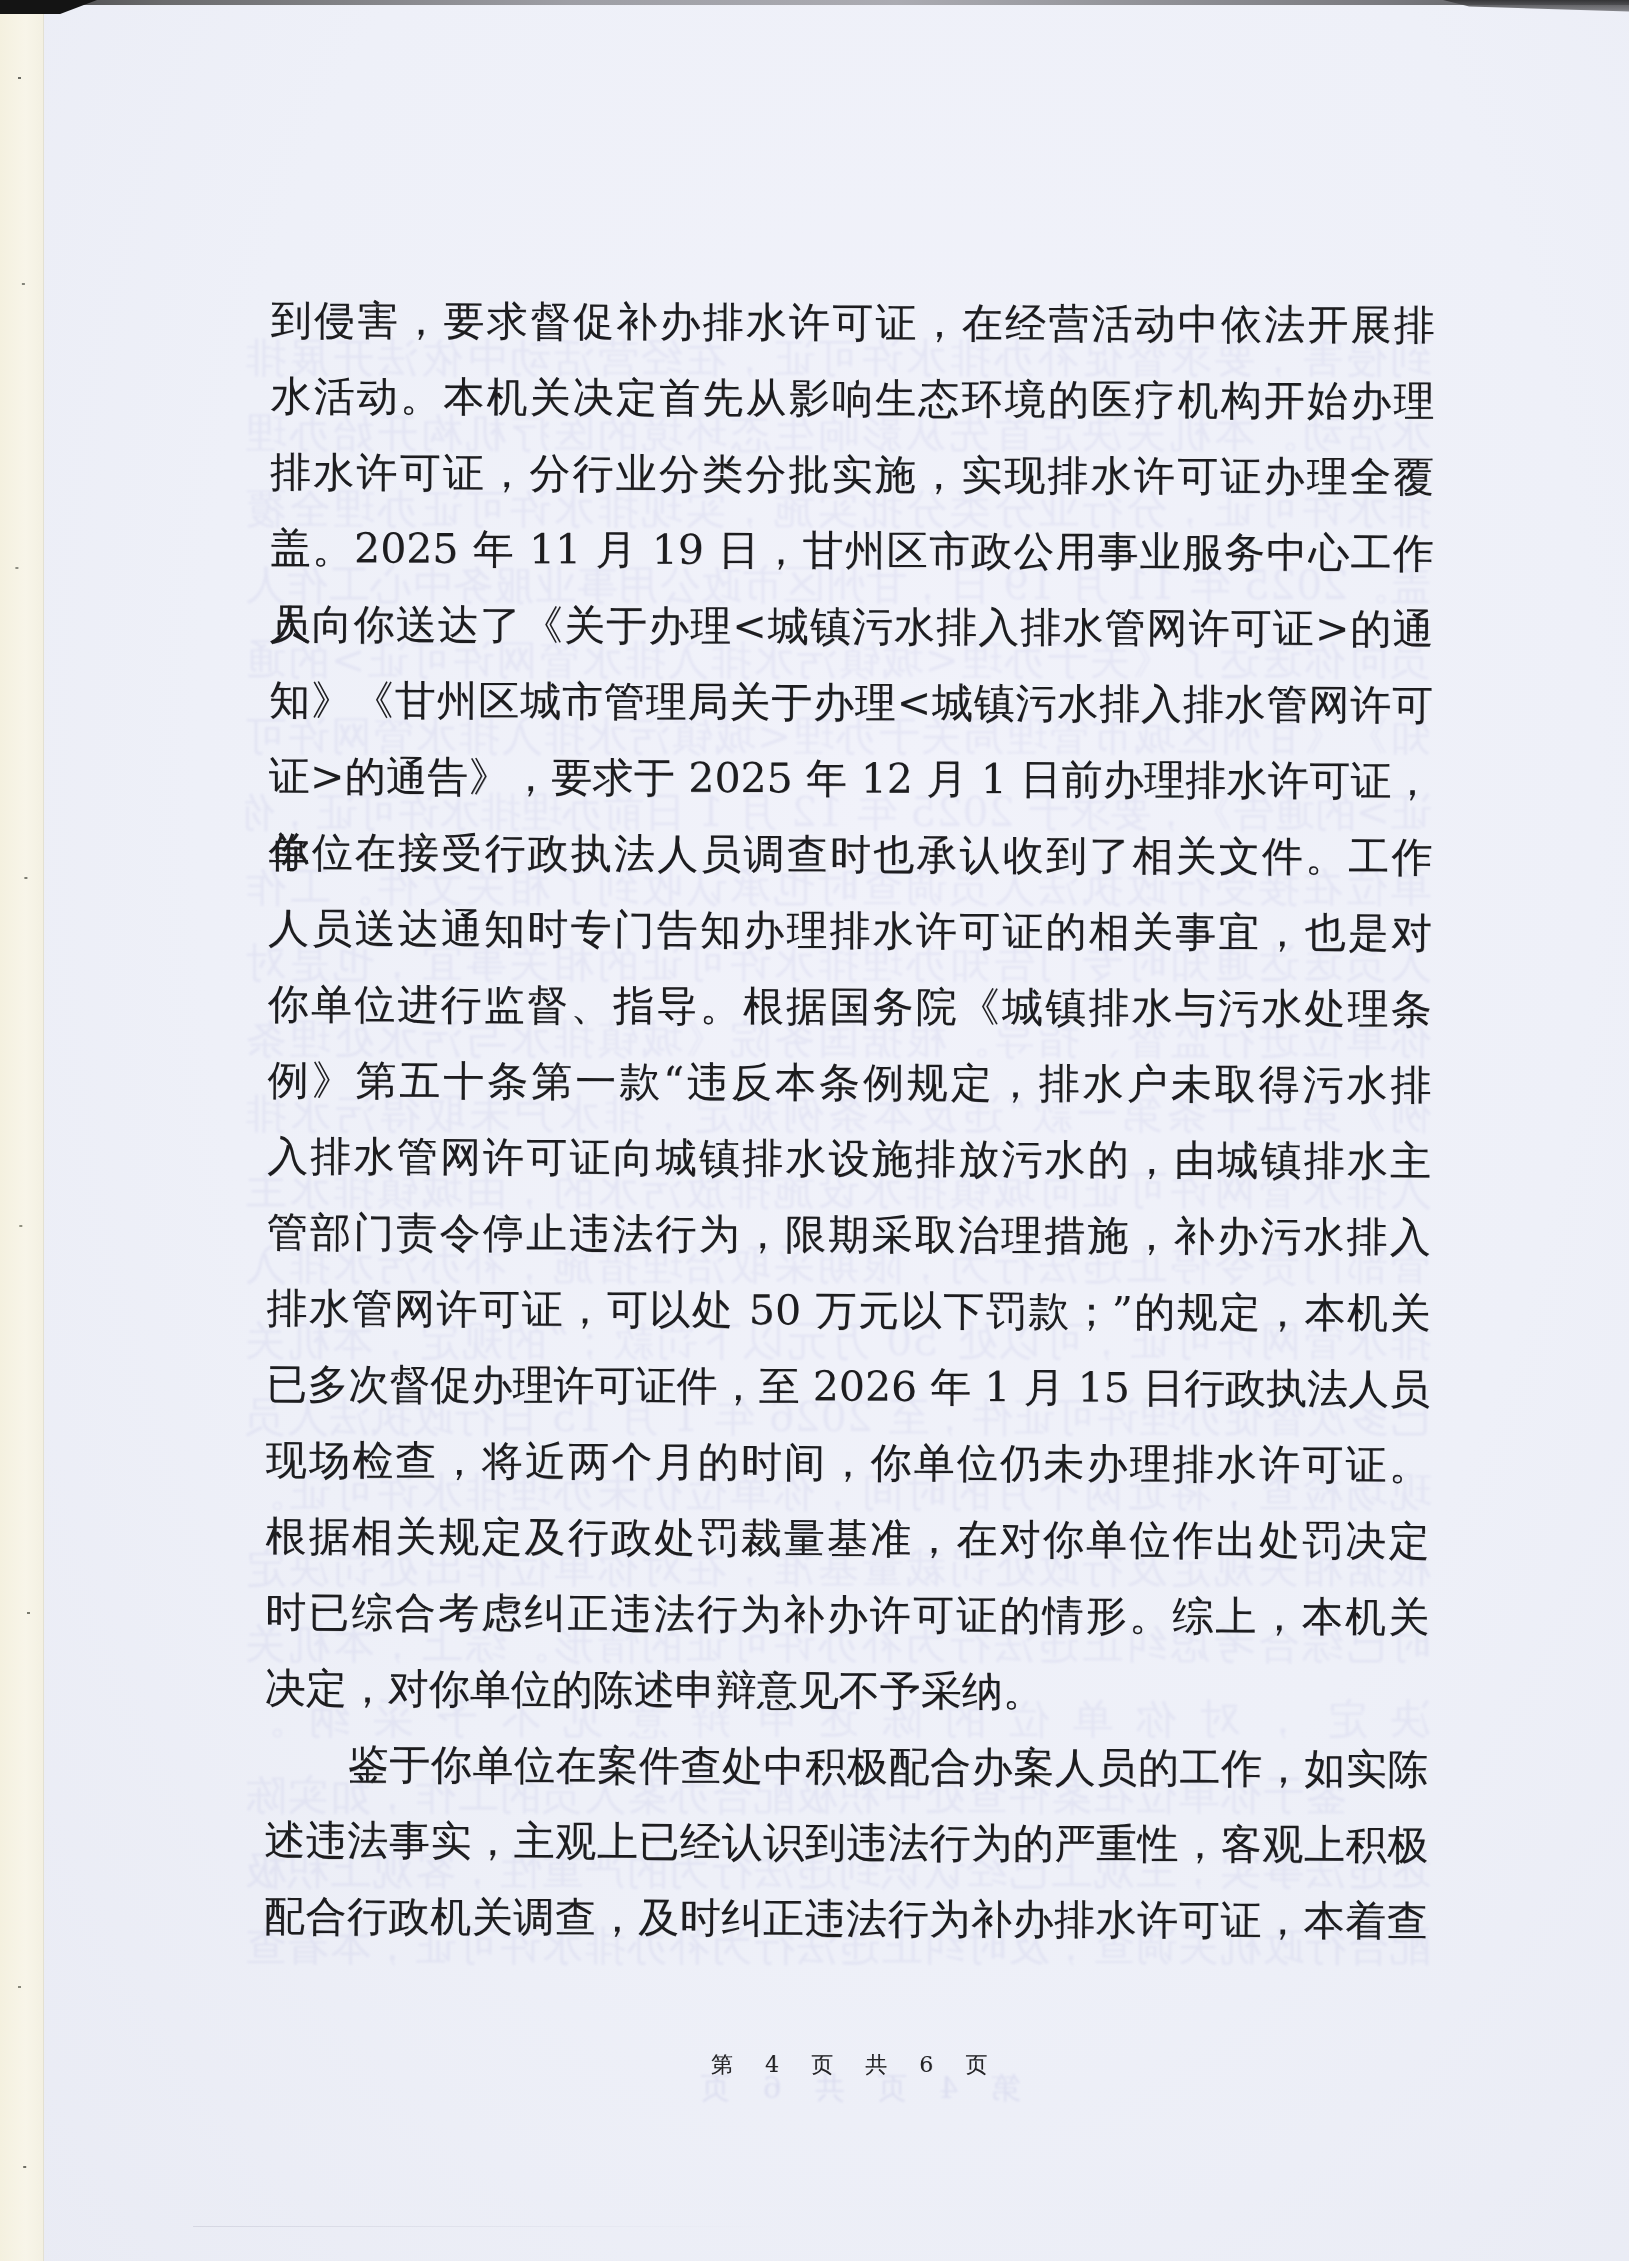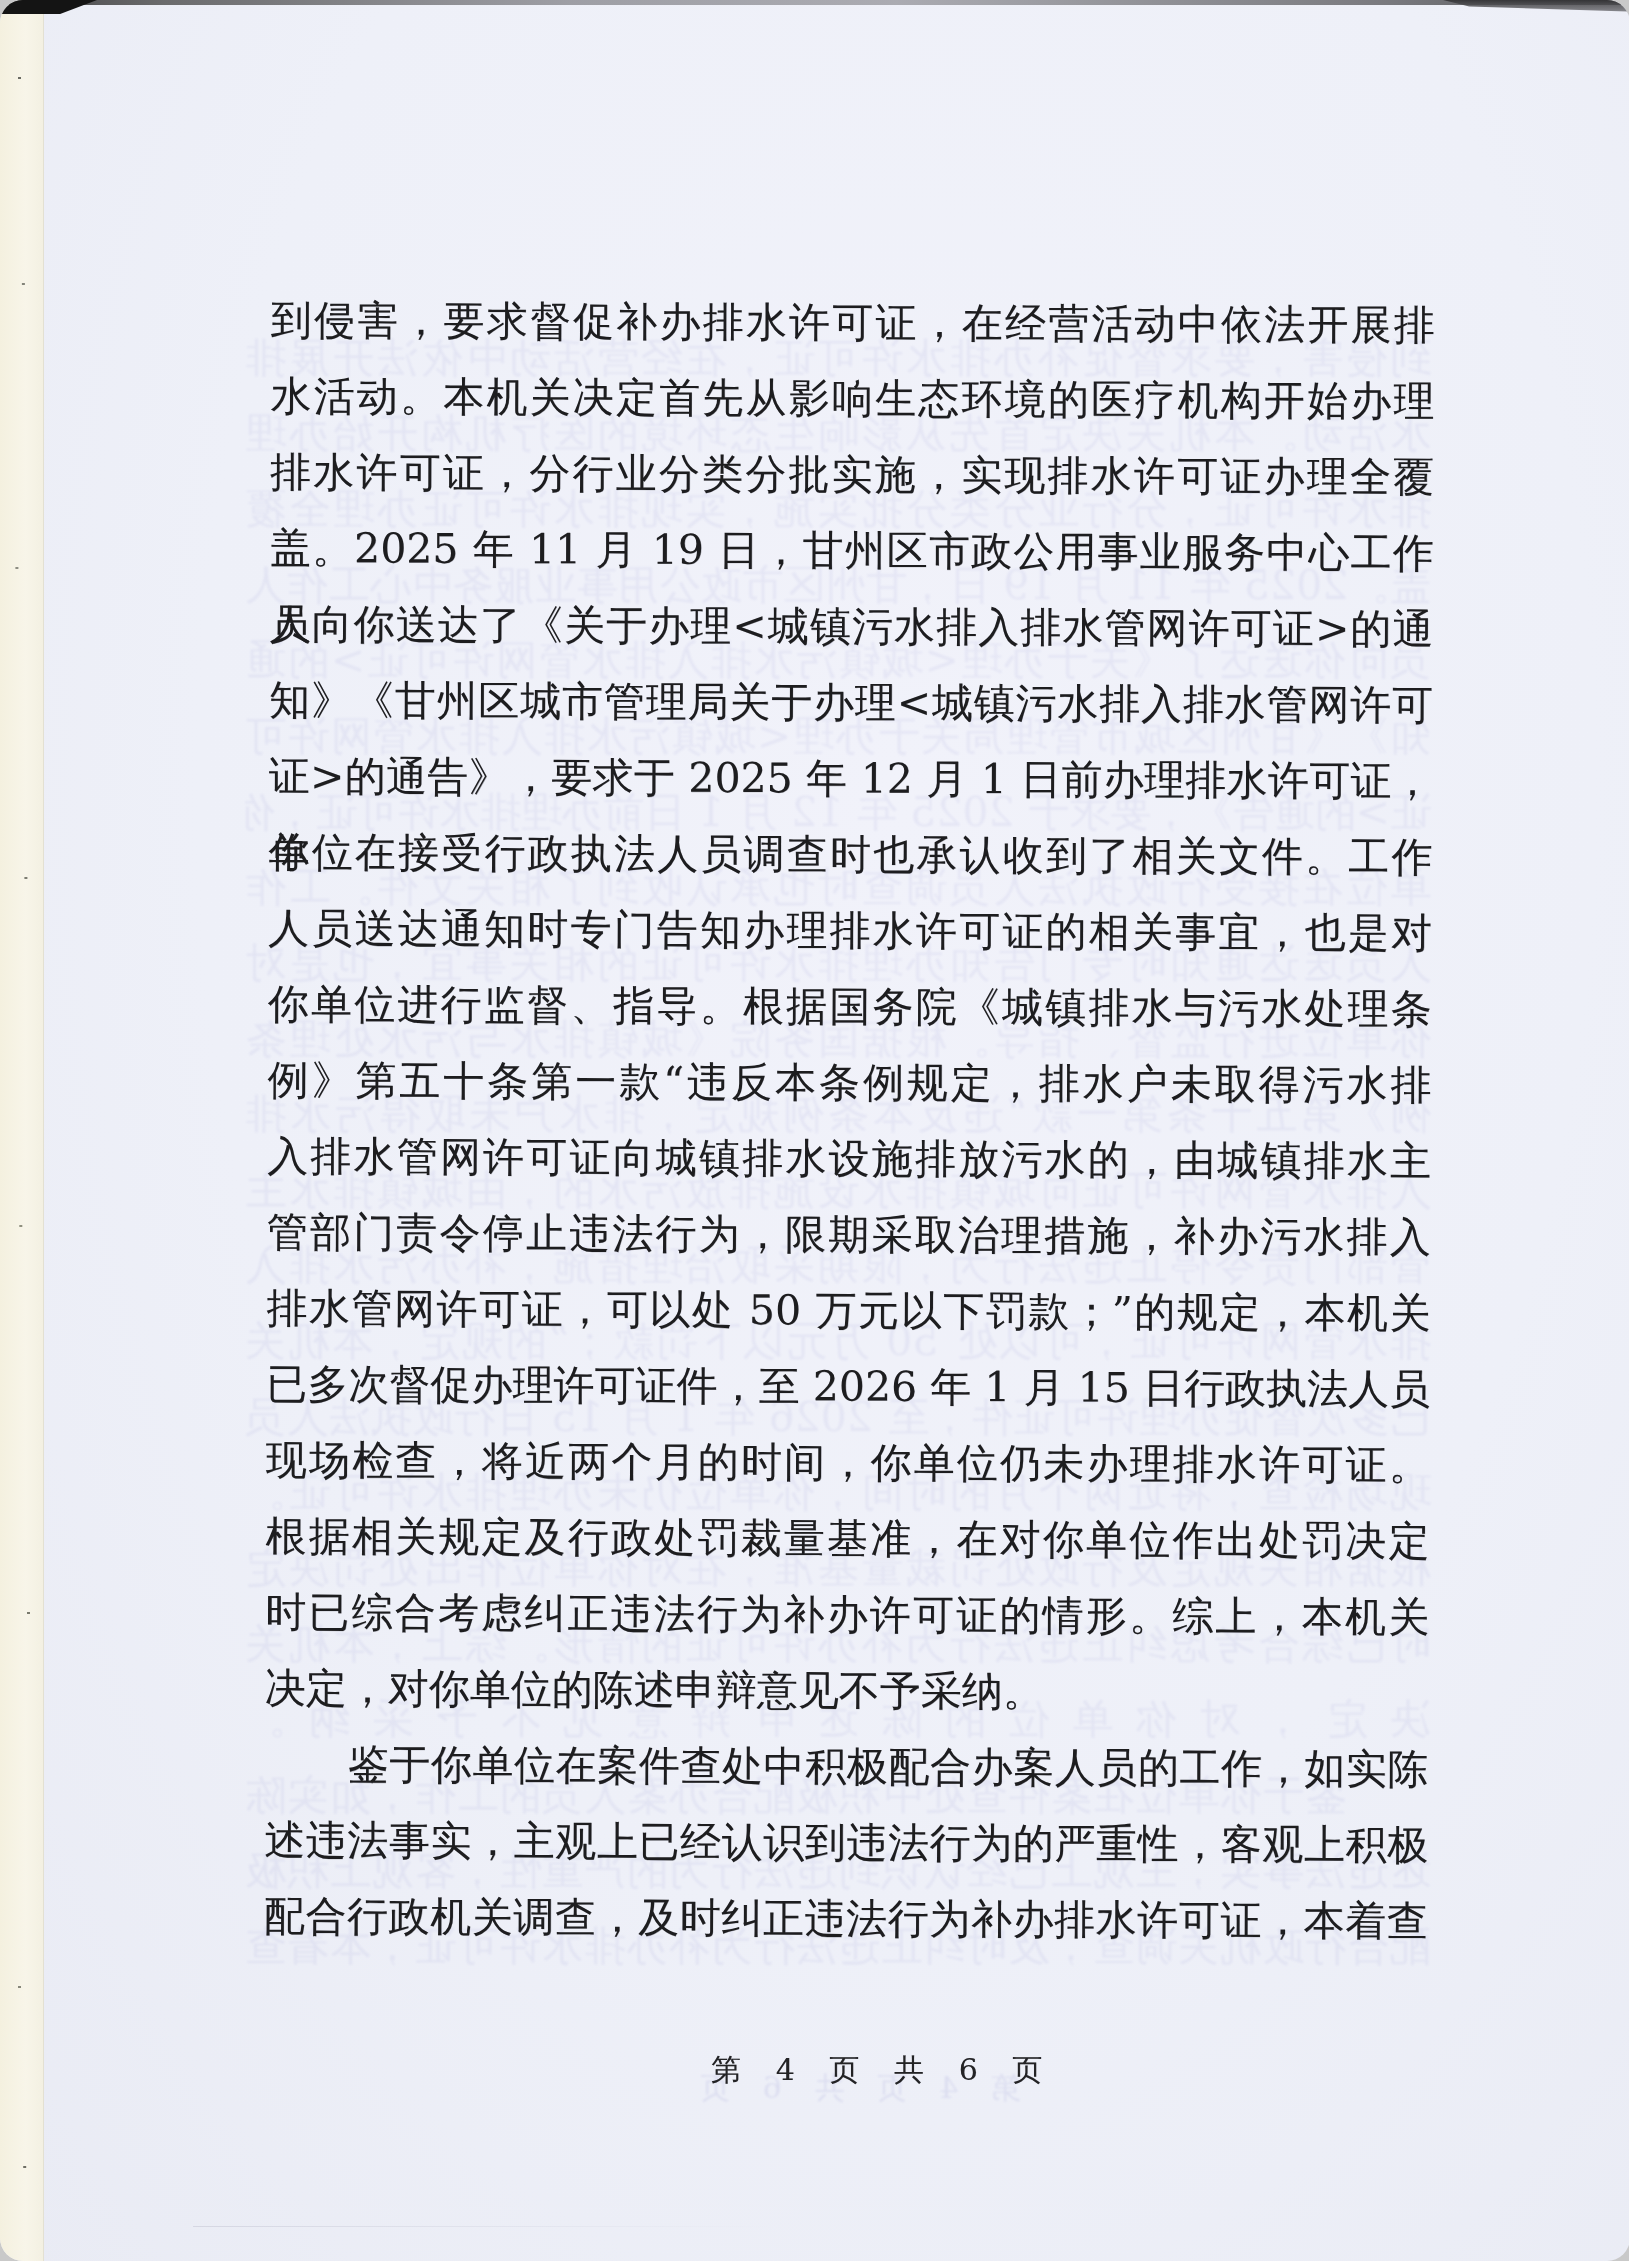--- a/index.html
+++ b/index.html
@@ -5,21 +5,20 @@
   html, body { margin: 0; padding: 0; background: #c9c9c9; }
 
   .scan-page {
     position: relative;
     width: 1630px;
     height: 2261px;
     overflow: hidden;
     background:
       radial-gradient(ellipse at 55% 35%, #f1f2fa 0%, #eef0f8 55%, #e9ebf4 100%);
     font-family: "DejaVu Serif", "Liberation Serif", serif;
-    border-radius: 23px;
   }
 
   
   .edge-strip {
     position: absolute;
     left: 0; top: 0;
     width: 43px; height: 100%;
     background: linear-gradient(to right, #f4f0df 0%, #f8f5e9 60%, #f3f0e2 100%);
     border-right: 0.6px solid #e3e0d2;
   }
@@ -119,21 +118,21 @@
     text-justify: inter-character;
   }
   .line.short {
     text-align-last: left;
   }
 
   .footer {
     position: absolute;
     left: 711px;
     top: 2050px;
-    font-size: 30px;
+    font-size: 22px;
     letter-spacing: 7.7px;
     word-spacing: 9.7px;
     color: #232325;
     white-space: nowrap;
     text-shadow: 0.3px 0.3px 0 rgba(30,30,40,0.3);
   }
 
   
   .crease {
     position: absolute;

